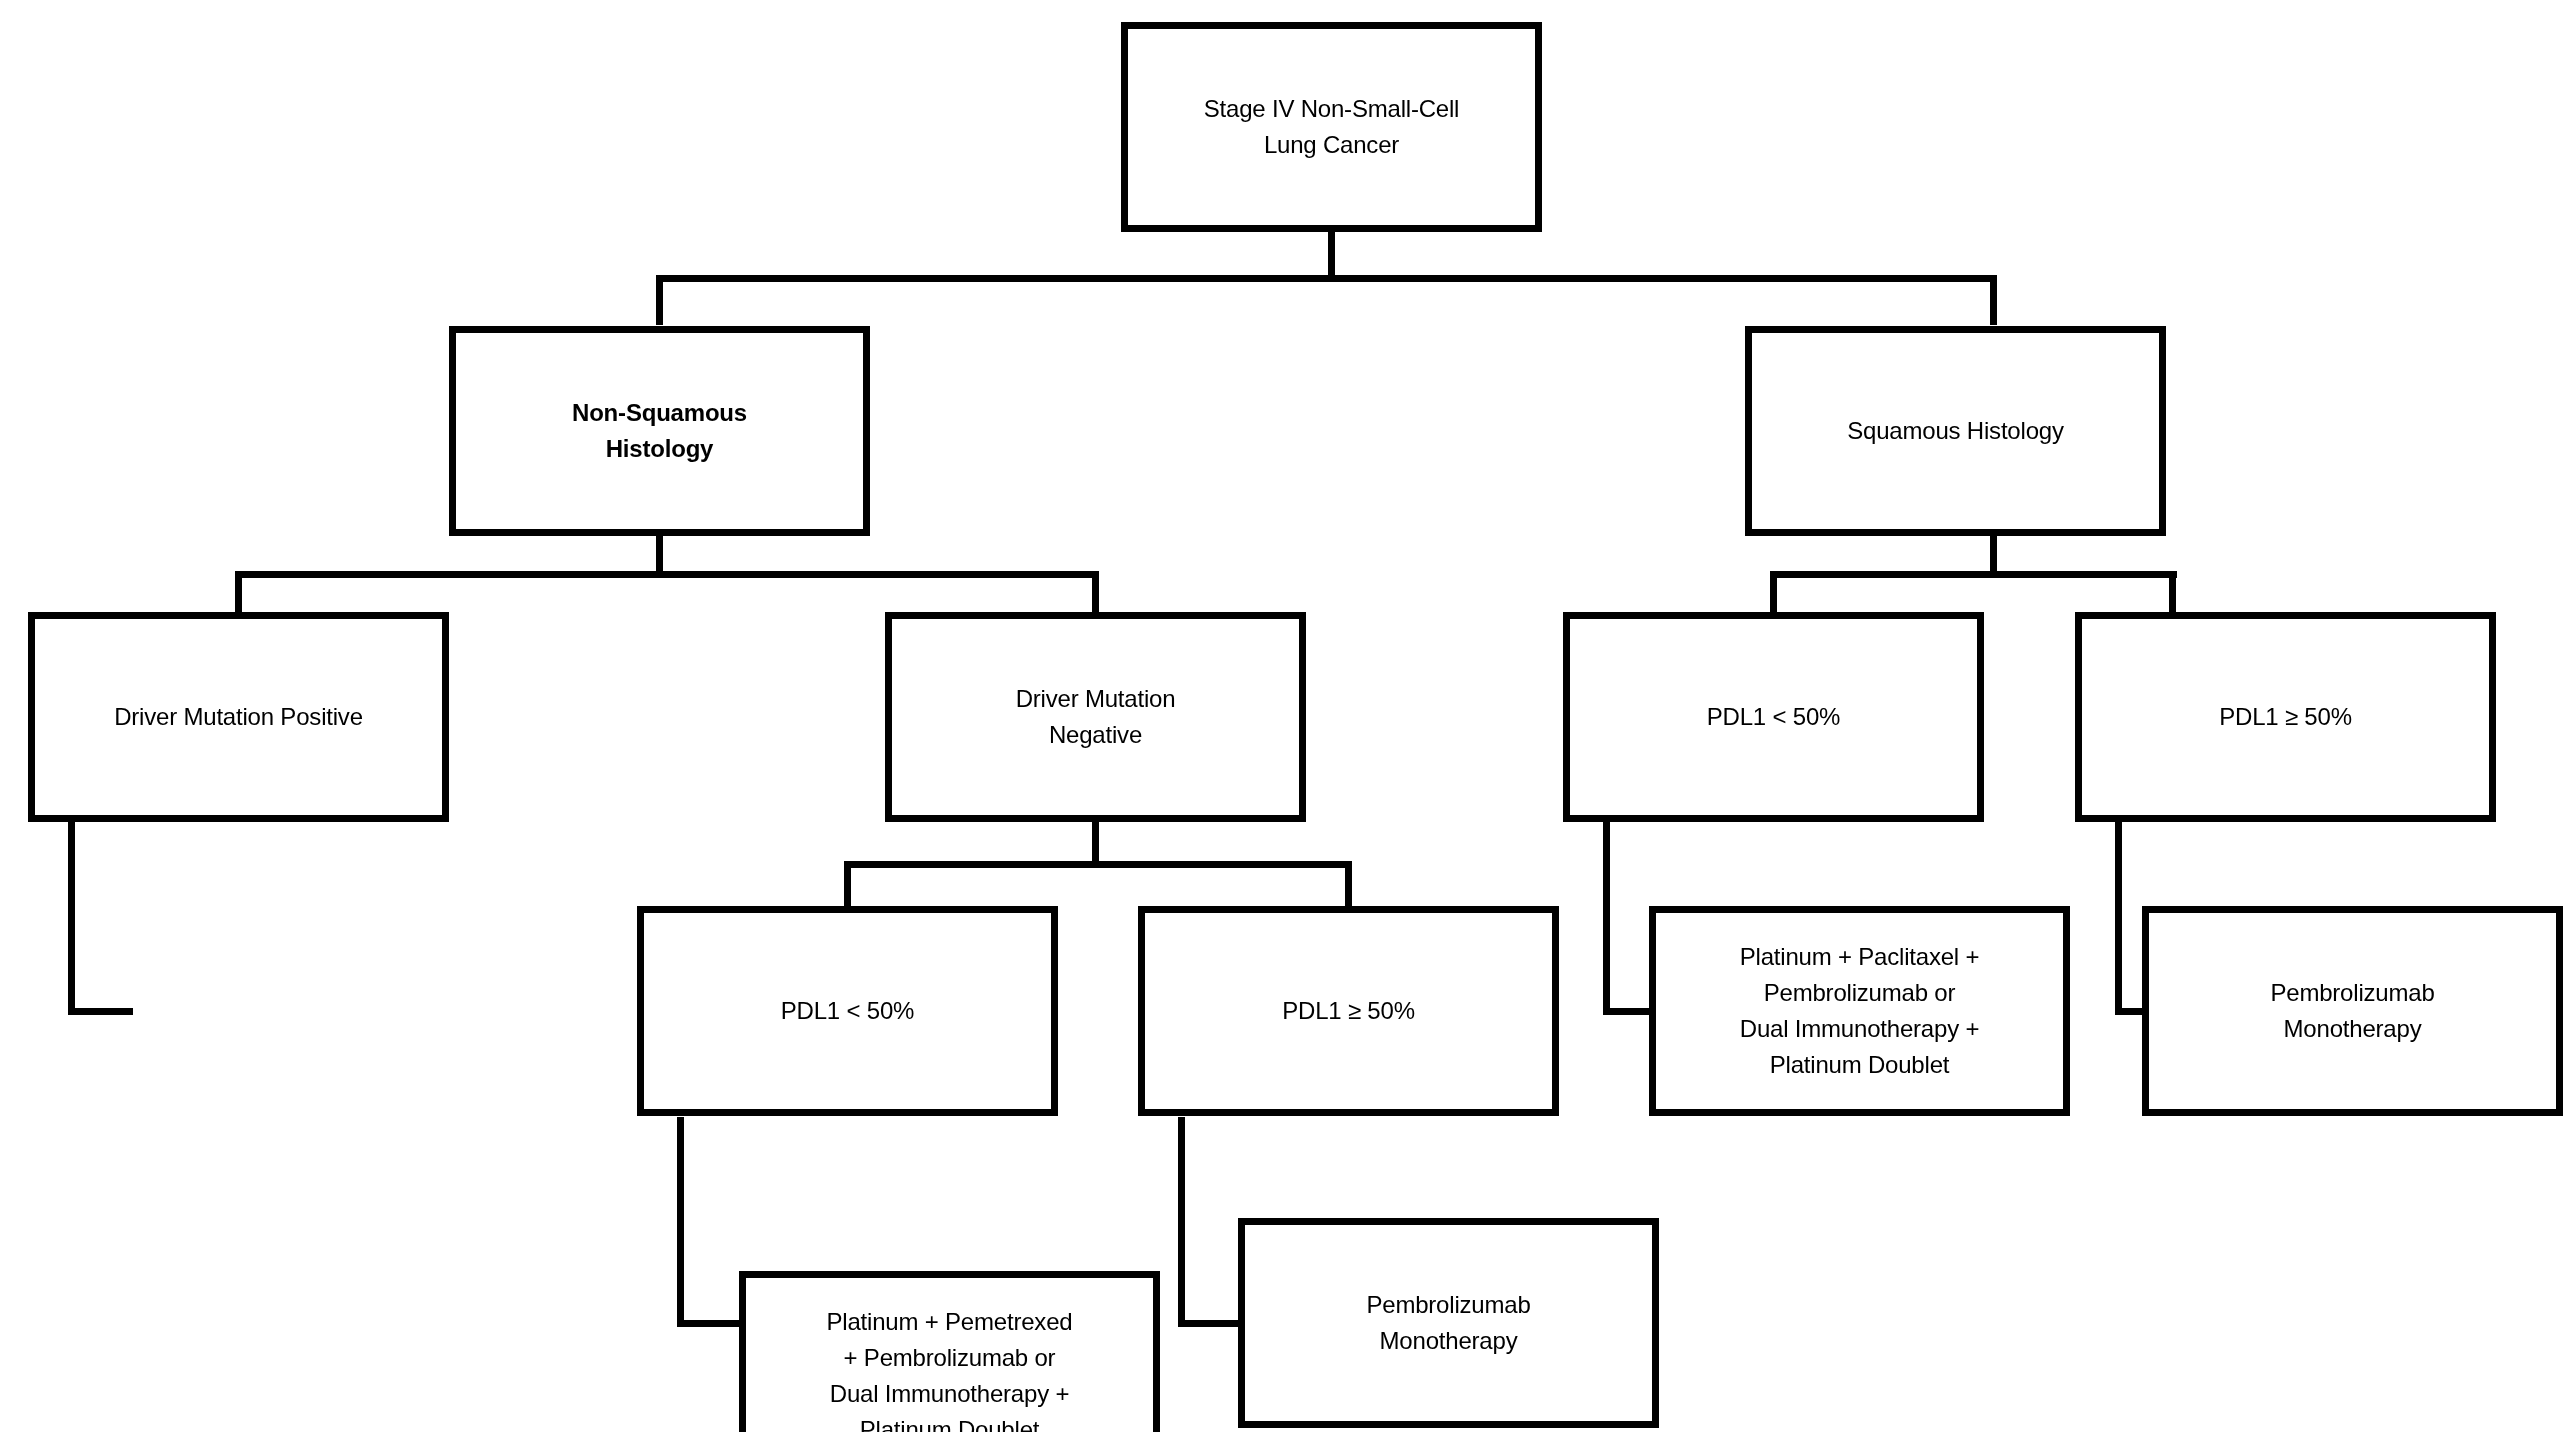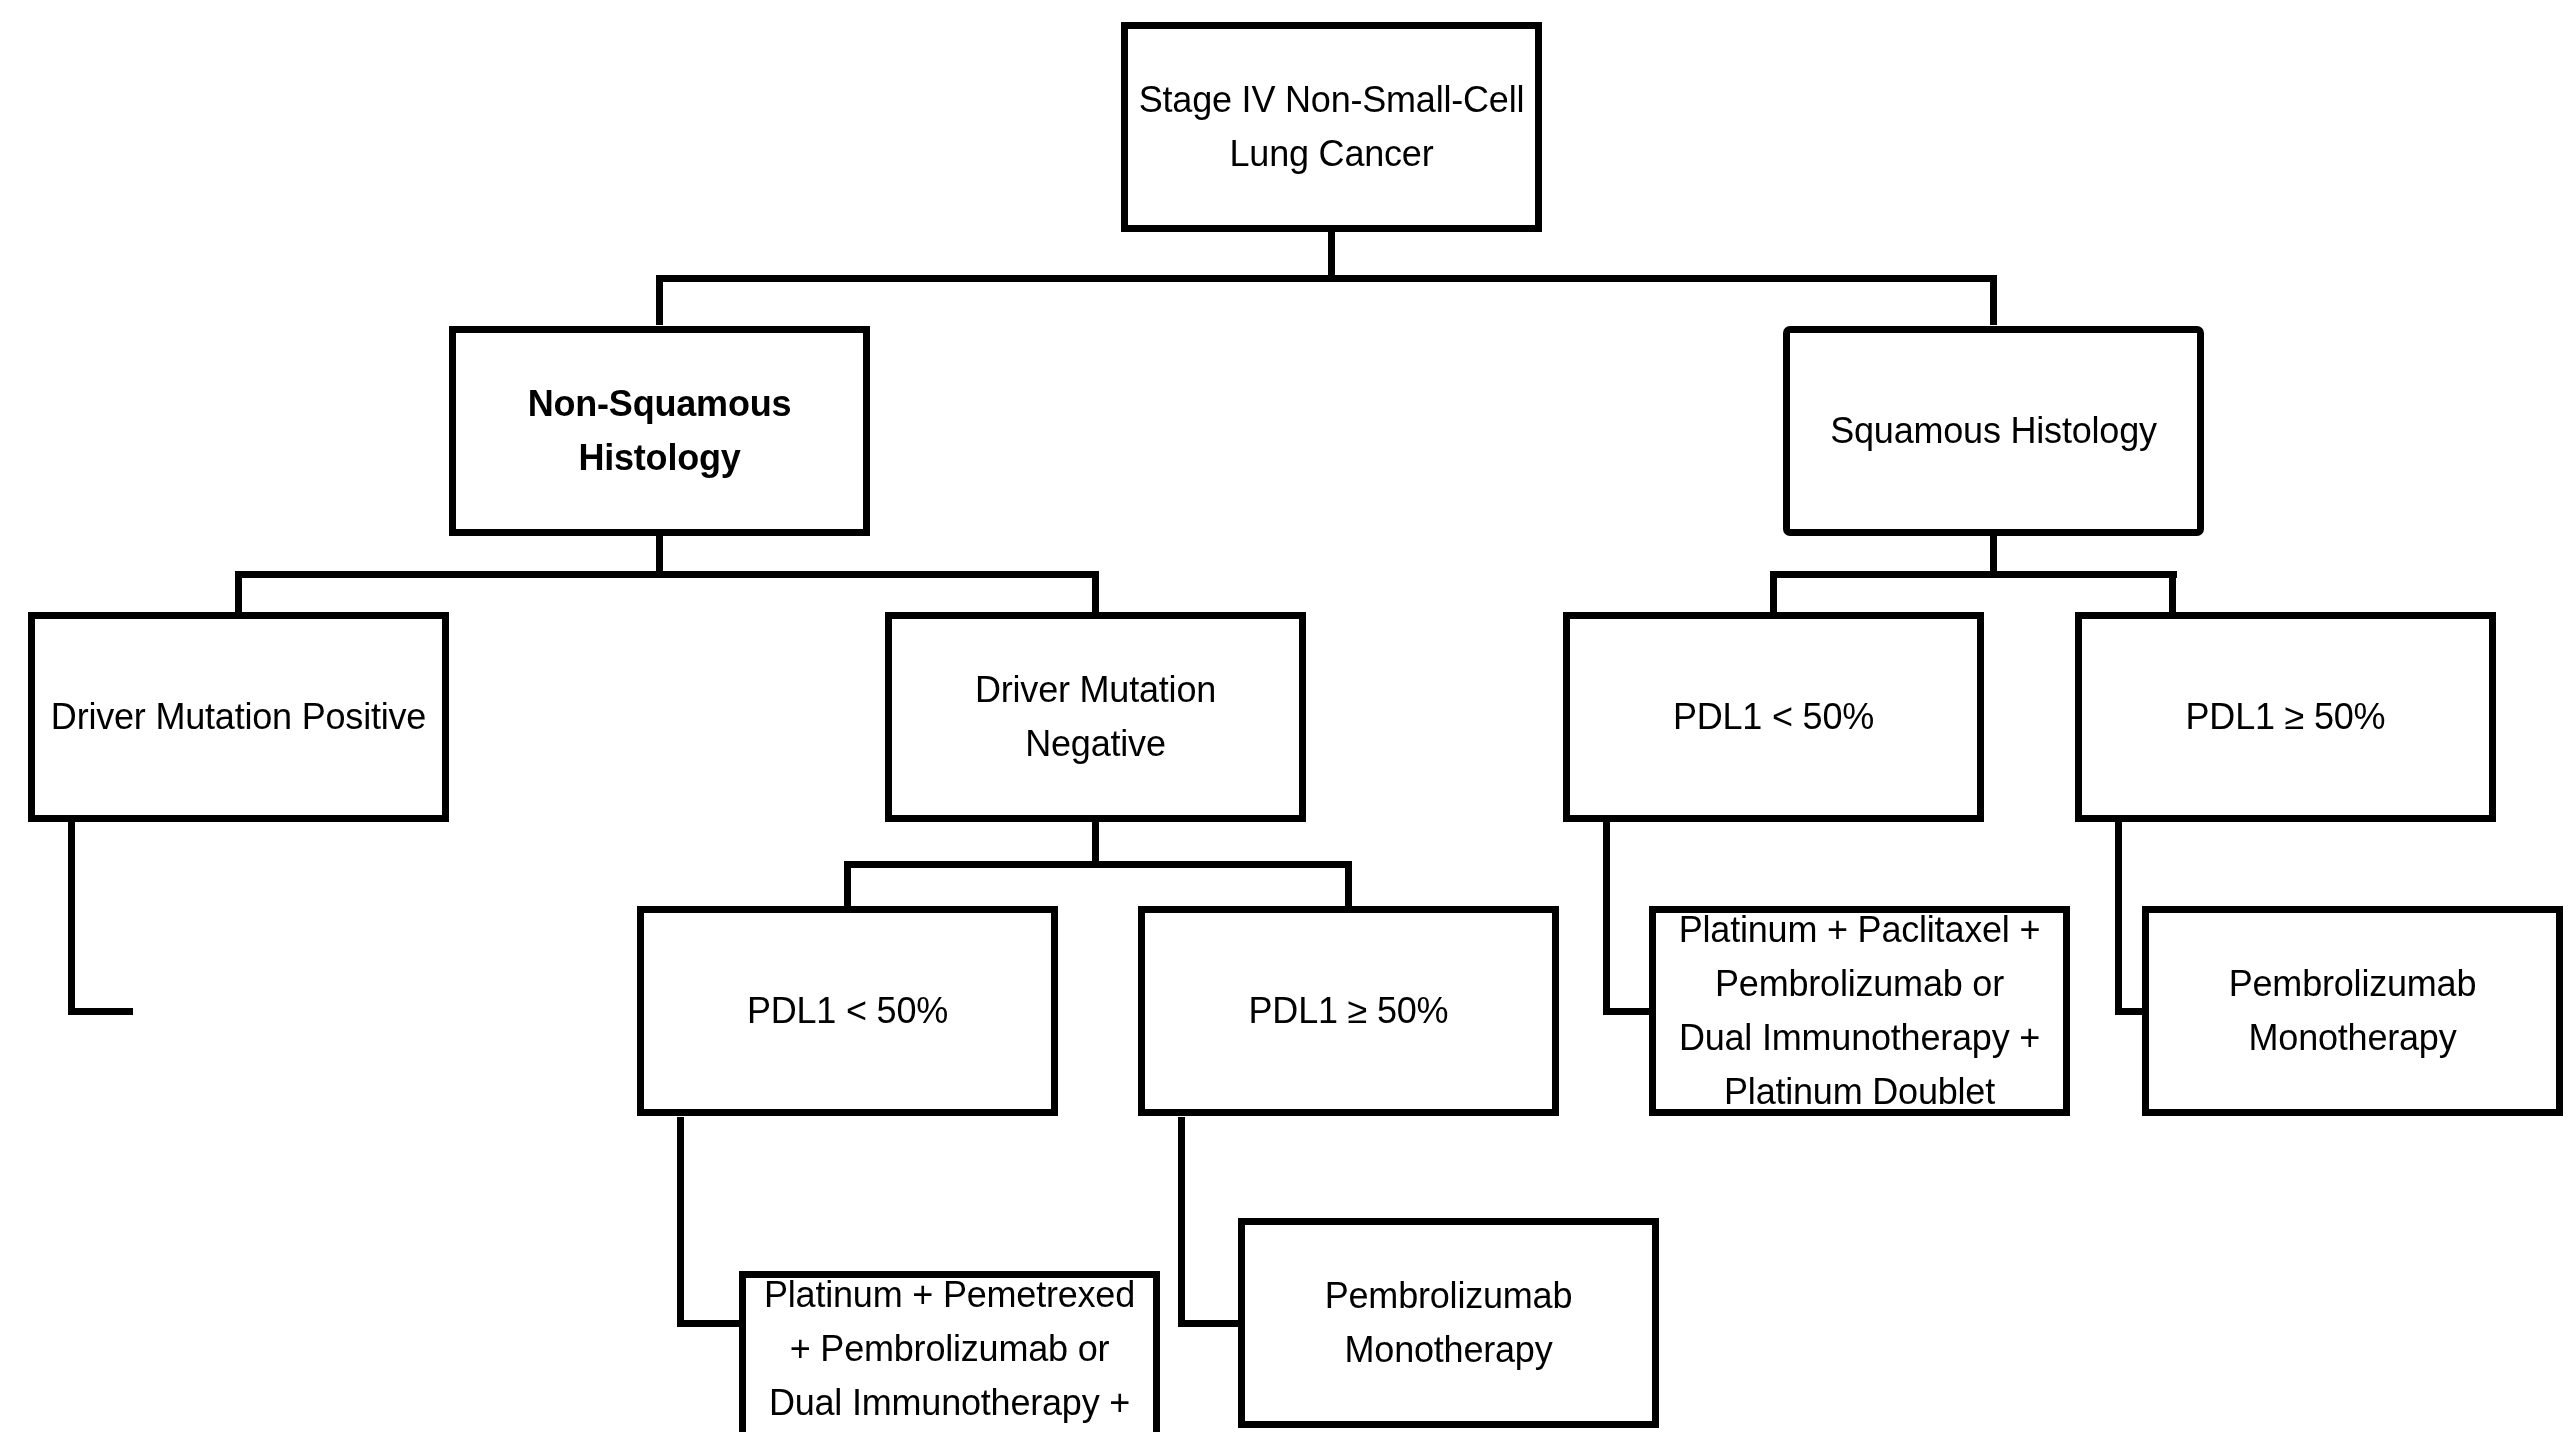--- a/index.html
+++ b/index.html
@@ -23,21 +23,21 @@
     background: #ffffff;
     display: flex;
     align-items: center;
     justify-content: center;
     text-align: center;
     z-index: 2;
   }
   .node-label {
     display: block;
     white-space: pre-line;
-    font-size: 36px;
+    font-size: 24px;
     line-height: 1.5;
     color: #000000;
     padding: 0 4.2px;
     letter-spacing: -0.2px;
   }
   .line {
     position: absolute;
     background: #000000;
     z-index: 1;
   }
@@ -47,21 +47,21 @@
 
 <div id="flowchart">
     <div class="node" style="left: 1121px; top: 22px;">
     <span class="node-label">Stage IV Non-Small-Cell
 Lung Cancer</span>
   </div>
     <div class="node" style="left: 449px; top: 326px; font-weight: bold;">
     <span class="node-label">Non-Squamous
 Histology</span>
   </div>
-    <div class="node" style="left: 1783px; top: 326px; border-radius: 7px;">
+    <div class="node" style="left: 1745px; top: 326px;">
     <span class="node-label">Squamous Histology</span>
   </div>
     <div class="node" style="left: 28px; top: 612px;">
     <span class="node-label">Driver Mutation Positive</span>
   </div>
     <div class="node" style="left: 885px; top: 612px;">
     <span class="node-label">Driver Mutation
 Negative</span>
   </div>
     <div class="node" style="left: 1563px; top: 612px;">

